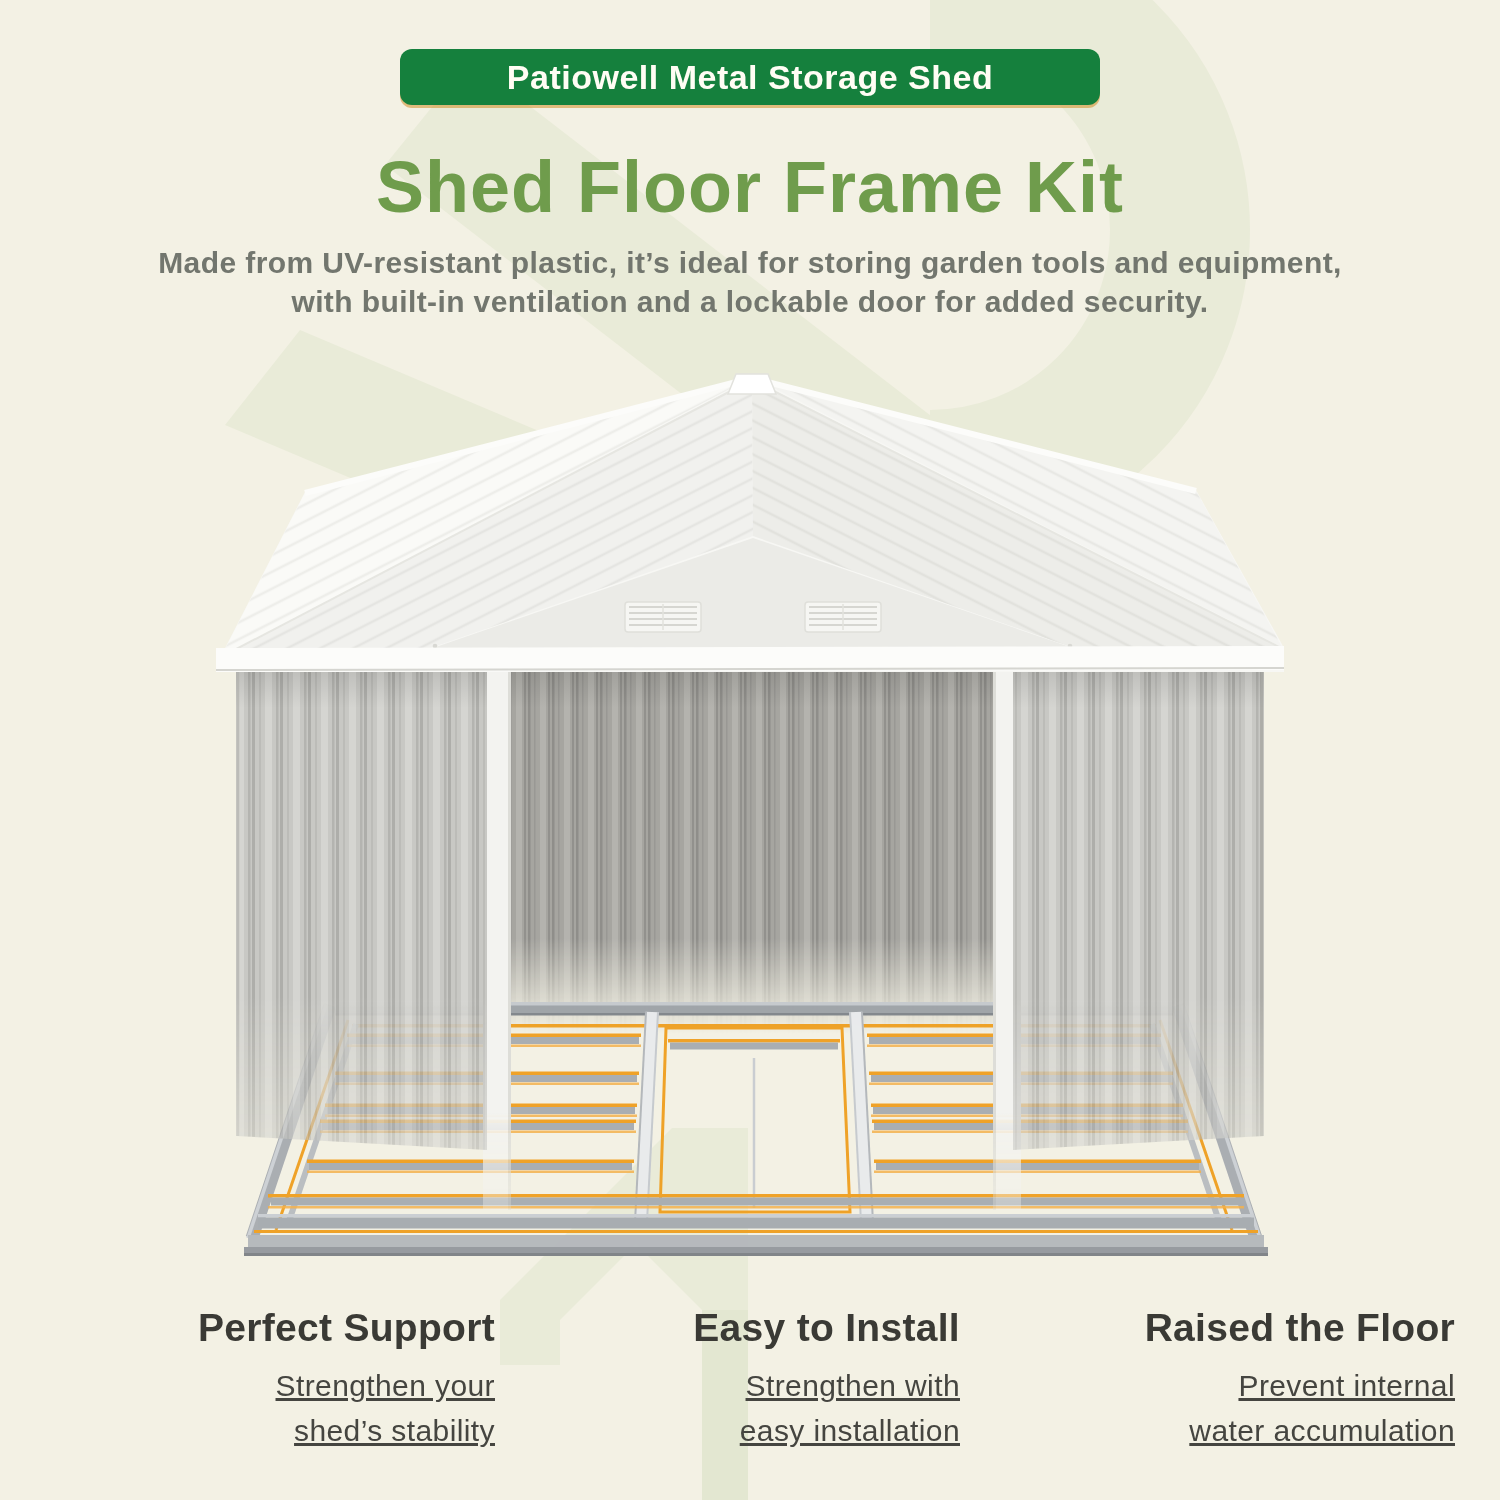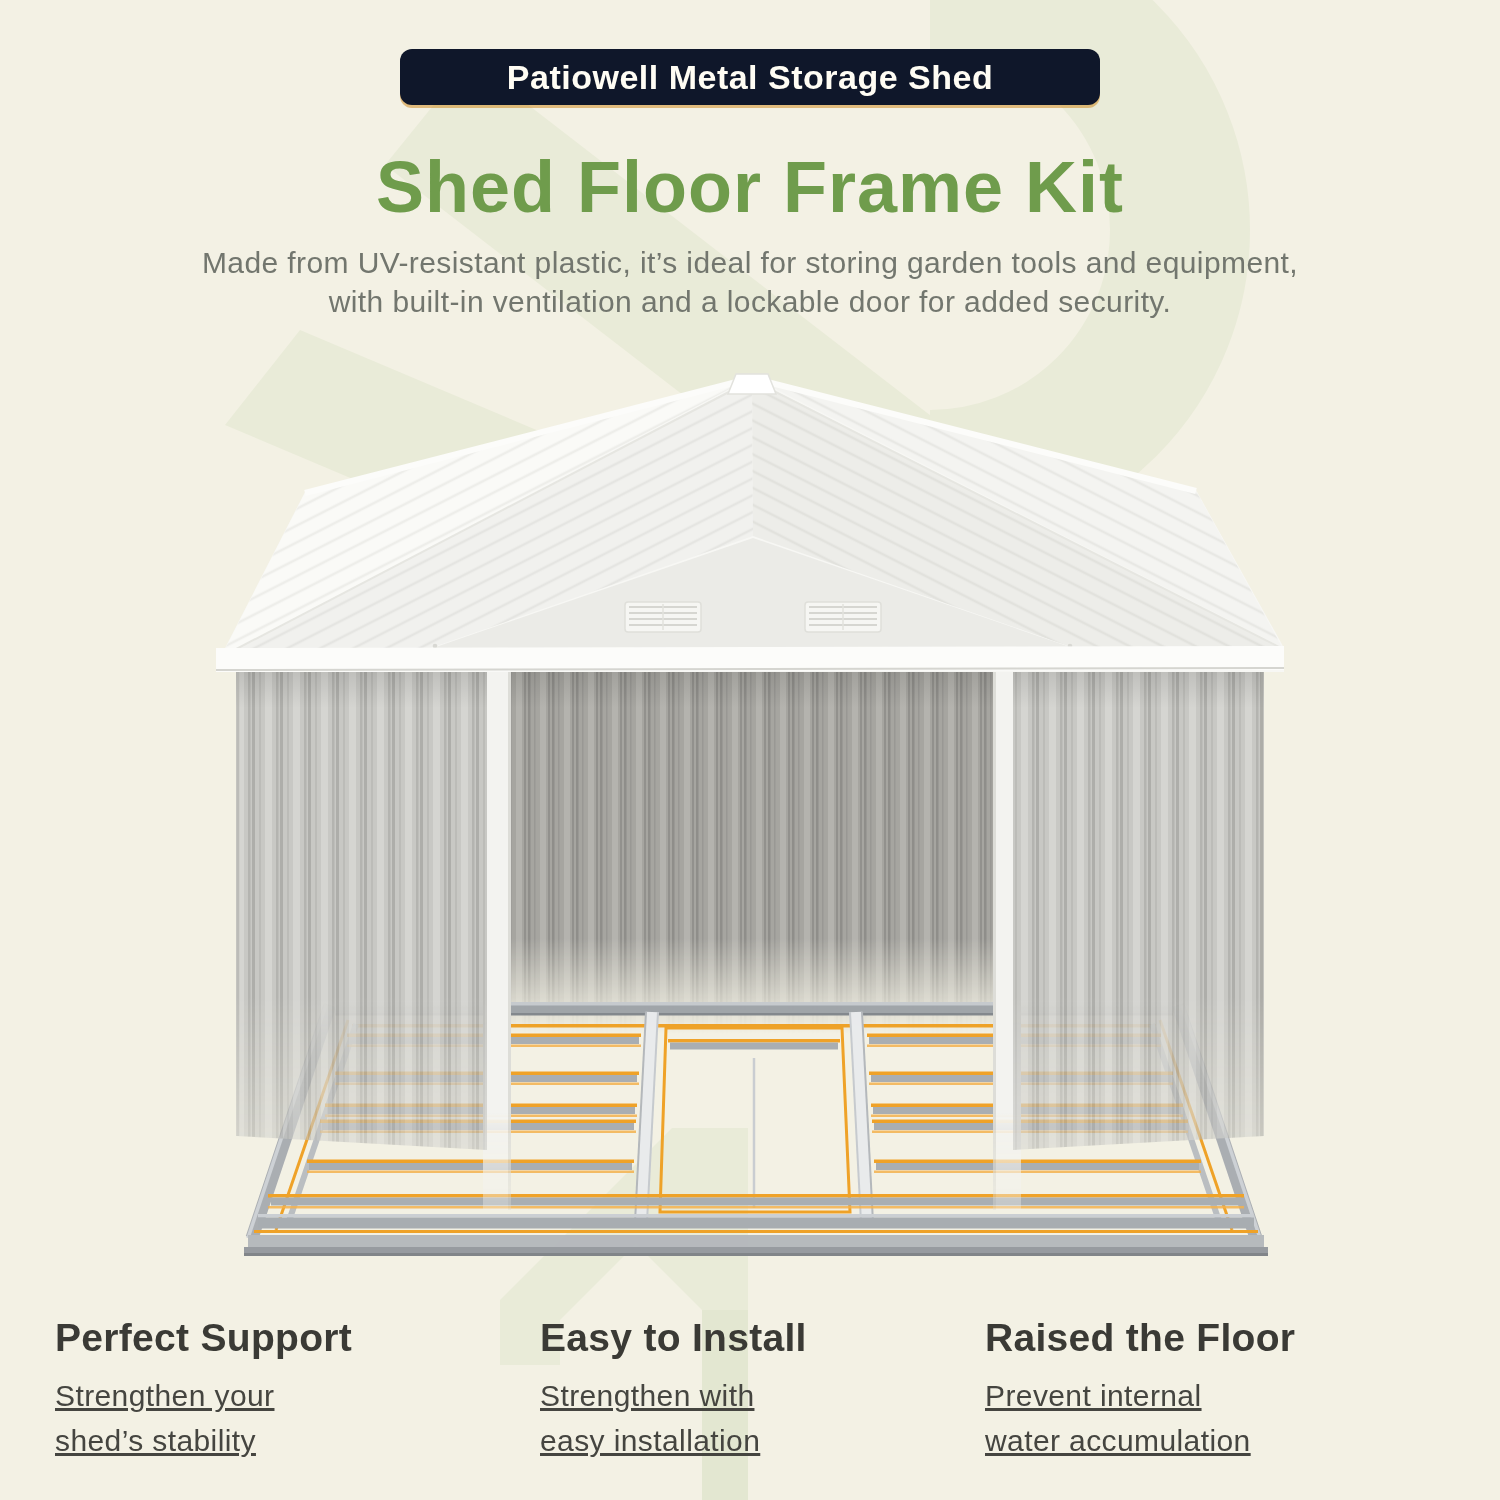--- a/index.html
+++ b/index.html
@@ -8,39 +8,39 @@
     background: #F3F1E4;
     font-family: "Liberation Sans", sans-serif;
     overflow: hidden;
   }
   .canvas { position: relative; width: 1500px; height: 1500px; }
   .scene { position: absolute; left: 0; top: 0; width: 1500px; height: 1500px; }
 
   .badge {
     position: absolute; top: 49px; left: 750px; transform: translateX(-50%);
     width: 700px; height: 56px; line-height: 57px;
-    background: #0f172a; border-radius: 12px;
+    background: #15803d; border-radius: 12px;
     box-shadow: 0 3px 0 rgba(201,122,0,0.45);
     text-align: center; color: #FFFDF4;
     font-size: 34px; font-weight: bold; letter-spacing: 0.5px;
   }
   .title {
     position: absolute; top: 146px; left: 0; width: 1500px; margin: 0;
     text-align: center; color: #6F9C4C;
     font-size: 72px; font-weight: bold; letter-spacing: 1px;
   }
   .desc {
     position: absolute; top: 243px; left: 0; width: 1500px; margin: 0;
     text-align: center; color: #72766E;
     font-size: 30px; line-height: 39px; letter-spacing: 0.4px;
   }
-  .desc .line { display: block; }
+  .desc .line { display: block; font-weight: bold; }
 
   .features { position: absolute; top: 1300px; left: 0; width: 1500px; }
-  .feature { position: absolute; top: 16px; text-align: left; }
+  .feature { position: absolute; top: 6px; text-align: right; }
   .feature.f1 { left: 55px;  width: 440px; }
   .feature.f2 { left: 540px; width: 420px; }
   .feature.f3 { left: 985px; width: 470px; }
   .feature h2 {
     margin: 0 0 13px 0; color: #3A3A35;
     font-size: 39px; font-weight: bold; letter-spacing: 0.3px;
   }
   .feature .fl {
     display: block; color: #454540;
     font-size: 30px; line-height: 45px; letter-spacing: 0.4px; text-decoration: underline;

